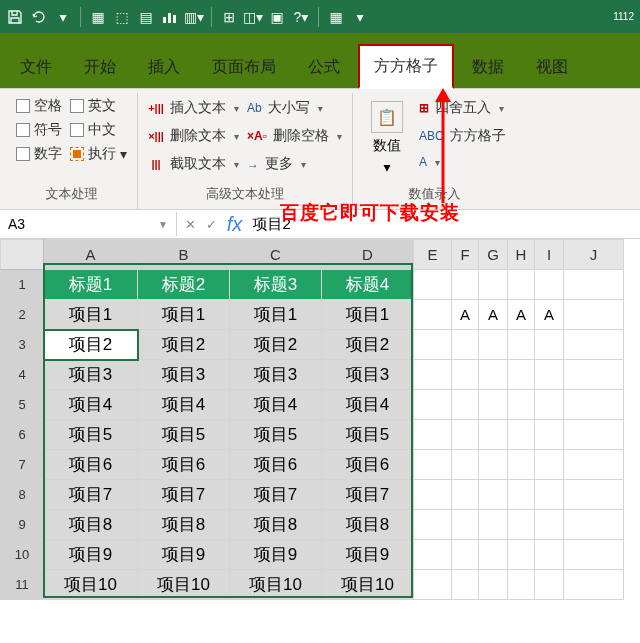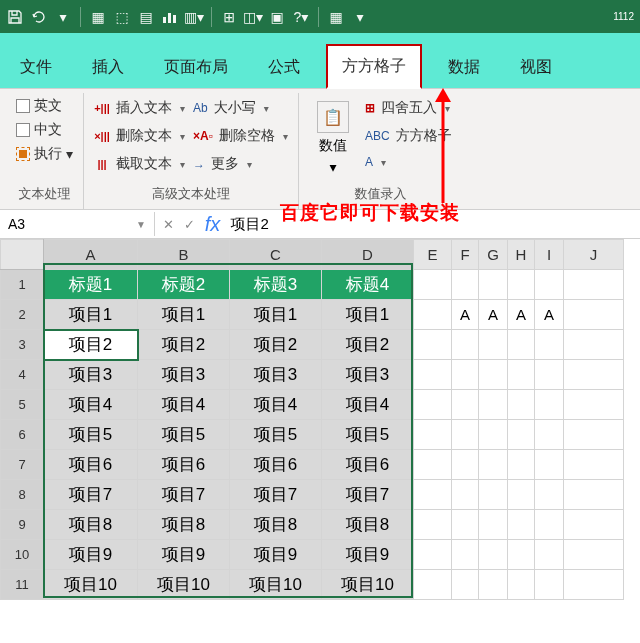--- a/index.html
+++ b/index.html
@@ -1,21 +1,21 @@
 <!DOCTYPE html>
 <html><head>
 <meta charset="utf-8">
 <style>
 *{margin:0;padding:0;box-sizing:border-box;font-family:"Microsoft YaHei",sans-serif}
 body{width:640px;height:643px;background:#fff;overflow:hidden;font-size:14px}
 .titlebar{background:#217346;height:33px;display:flex;align-items:center;padding:0 6px;color:#fff;gap:6px}
 .titlebar .ico{width:18px;height:18px;display:flex;align-items:center;justify-content:center;color:#fff;opacity:.95}
 .titlebar .sep{width:1px;height:20px;background:#ffffff55;margin:0 2px}
 .titlebar .num{font-size:10px;margin-left:auto}
-.tabs{background:#5eead4;height:56px;display:flex;align-items:flex-end;padding:0 6px;border-bottom:1px solid #d0d0d0;gap:12px}
+.tabs{background:#4d7c0f;height:56px;display:flex;align-items:flex-end;padding:0 6px;border-bottom:1px solid #d0d0d0;gap:4px}
 .tab{padding:10px 14px;font-size:16px;color:#222;cursor:pointer}
 .tab.active{border:2px solid #c00000;border-bottom-color:#fff;background:#fff;color:#333;position:relative;top:1px}
 .ribbon{background:#f3f2f1;display:flex;padding:4px 6px 0;border-bottom:1px solid #d0d0d0}
 .group{border-right:1px solid #d0d0d0;padding:4px 10px 2px;display:flex;flex-direction:column}
 .group:last-child{border-right:none}
 .group-body{flex:1;display:flex;gap:8px}
 .group-title{text-align:center;font-size:13px;color:#555;padding:6px 0 4px}
 .col{display:flex;flex-direction:column;gap:6px}
 .chk{display:flex;align-items:center;gap:4px;font-size:14px;color:#333;cursor:pointer}
 .chk .box{width:14px;height:14px;border:1px solid #888;background:#fff}
@@ -24,21 +24,21 @@
 .cmd{display:flex;align-items:center;gap:6px;font-size:14px;color:#333;cursor:pointer;padding:2px 0}
 .cmd .ic{width:16px;height:16px;display:flex;align-items:center;justify-content:center;color:#c00000;font-weight:bold;font-size:11px}
 .cmd .blue{color:#2b579a;font-weight:normal;font-size:12px}
 .cmd .red{color:#c00000;font-weight:bold;font-size:12px}
 .cmd .dd{color:#666;font-size:10px;margin-left:2px}
 .bigbtn{display:flex;flex-direction:column;align-items:center;justify-content:center;padding:4px 8px;cursor:pointer;gap:4px}
 .bigbtn .bic{width:32px;height:32px;border:1px solid #bbb;display:flex;align-items:center;justify-content:center;font-size:16px;color:#444}
 .annot{position:absolute;color:#f00;font-size:19px;font-weight:700;left:280px;top:200px;z-index:10;letter-spacing:1px}
 .arrow{position:absolute;left:428px;top:88px;z-index:9}
 .namebar{display:flex;align-items:center;height:29px;border-bottom:1px solid #d0d0d0}
-.namebox{width:155px;border-right:1px solid #d0d0d0;padding:4px 8px;font-size:14px;display:flex;align-items:center;justify-content:space-between}
+.namebox{width:177px;border-right:1px solid #d0d0d0;padding:4px 8px;font-size:14px;display:flex;align-items:center;justify-content:space-between}
 .namebox .dd{color:#888;font-size:10px}
 .fxbox{display:flex;align-items:center;gap:10px;padding:0 8px;flex:1}
 .fxbox .btn{color:#888;cursor:pointer;font-size:13px}
 .fx{font-style:italic;color:#3b82f6;font-size:20px}
 .fval{font-size:15px}
 .sheet{position:relative}
 .grid{border-collapse:collapse;font-size:15px}
 .grid th,.grid td{border:1px solid #d4d4d4;text-align:center;background:#fff;height:30px}
 .grid .corner{width:43px;background:#e6e6e6;border-right:1px solid #bbb;border-bottom:1px solid #bbb}
 .grid .colh{background:#e6e6e6;font-weight:normal;color:#333;height:24px}
@@ -85,31 +85,46 @@
   <span class="ico">▣</span>
   <span class="ico">?▾</span>
   <span class="sep"></span>
   <span class="ico">▦</span>
   <span class="ico">▾</span>
   <span class="num">1112</span>
 </div>
 
 <div class="tabs">
   <div class="tab">文件</div>
+  <div class="tab">开始</div>
   <div class="tab">插入</div>
   <div class="tab">页面布局</div>
   <div class="tab">公式</div>
   <div class="tab active">方方格子</div>
   <div class="tab">数据</div>
   <div class="tab">视图</div>
 </div>
 
 <div class="ribbon">
   <div class="group">
     <div class="group-body">
+      <div class="col">
+        <label class="chk">
+            <span class="box"></span>
+            <span>空格</span>
+          </label>
+        <label class="chk">
+            <span class="box"></span>
+            <span>符号</span>
+          </label>
+        <label class="chk">
+            <span class="box"></span>
+            <span>数字</span>
+          </label>
+      </div>
       <div class="col">
         <label class="chk">
             <span class="box"></span>
             <span>英文</span>
           </label>
         <label class="chk">
             <span class="box"></span>
             <span>中文</span>
           </label>
         <label class="chk">

